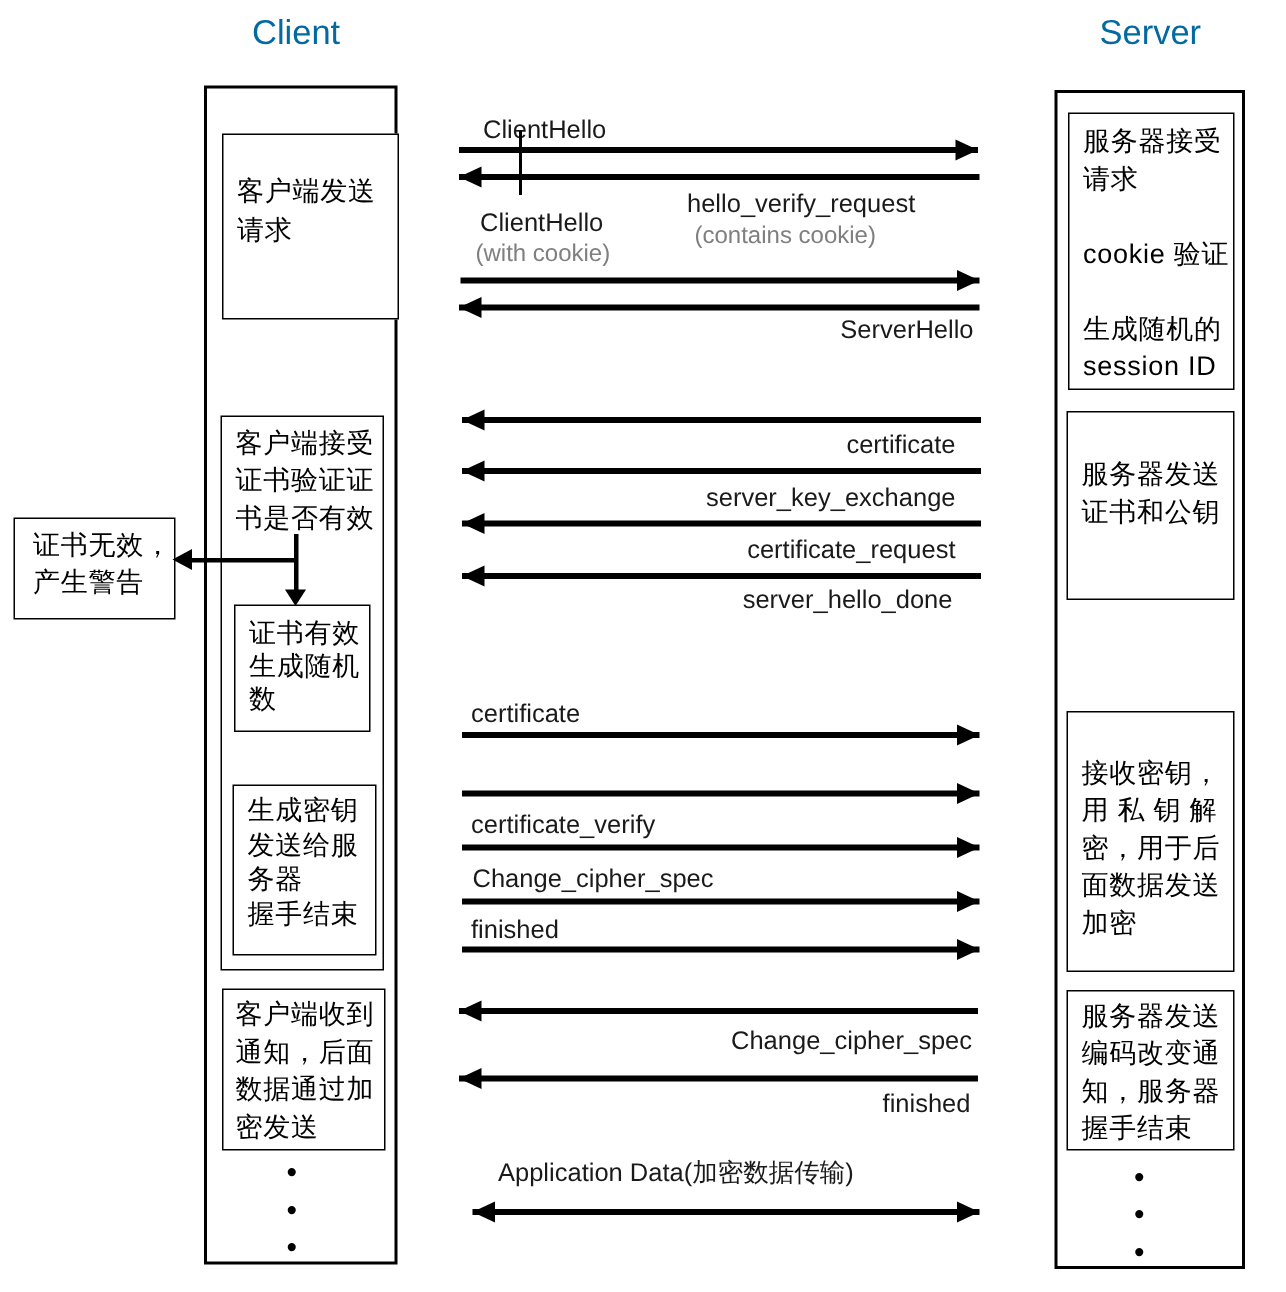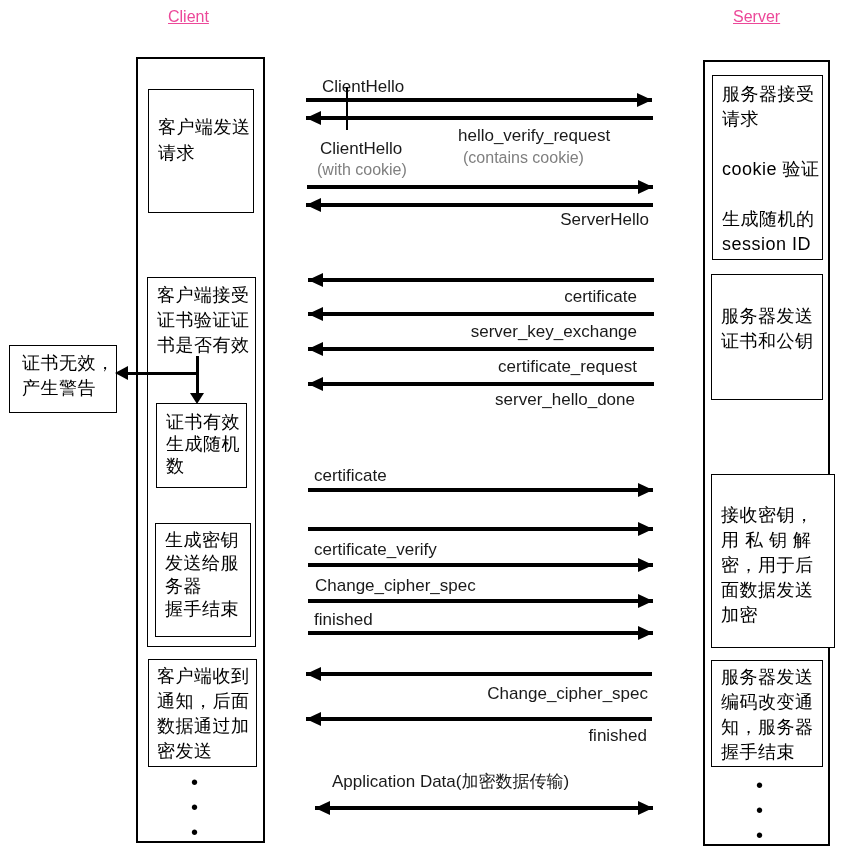--- a/index.html
+++ b/index.html
@@ -1,18 +1,18 @@
 <!DOCTYPE html>
 <html><head>
 <meta charset="utf-8">
 <style>
   html,body{margin:0;padding:0;background:#fff;}
   .canvas{position:relative;width:857px;height:861px;background:#fff;overflow:hidden;
           font-family:"Liberation Sans","DejaVu Sans",sans-serif;color:#000;}
-  .title{position:absolute;font-size:16px;color:#ec4899;text-decoration:underline;}
+  .title{position:absolute;font-size:23px;color:#0369a1;}
   .box{position:absolute;box-sizing:border-box;background:#fff;border:1.5px solid #000;}
   .outer{border-width:2px;background:transparent;}
   .cn{font-size:18px;letter-spacing:.5px;}
   .box .line{display:block;white-space:pre;}
   .box .line:empty::before{content:"\00a0";}
   .lbl{position:absolute;font-size:17px;color:#1a1a1a;white-space:pre;}
   .muted{color:#7f7f7f;font-size:16px;}
   .arrow{position:absolute;height:4px;background:#000;}
   .arrow.right::after{content:"";position:absolute;right:0;top:-5px;width:0;height:0;
       border-left:15px solid #000;border-top:7px solid transparent;border-bottom:7px solid transparent;}
@@ -33,21 +33,21 @@
 <body>
 
 <div class="canvas">
 
   <div class="title" style="left:168px;top:8px">Client</div>
   <div class="title" style="left:733px;top:8px">Server</div>
 
   <div class="box outer" style="left:136px;top:57px;width:129px;height:786px"></div>
   <div class="box outer" style="left:703px;top:60px;width:127px;height:786px"></div>
 
-  <div class="box cn" style="left:148px;top:89px;width:106px;height:124px;padding:24px 0 0 9px;line-height:26px">
+  <div class="box cn" style="left:148px;top:89px;width:118px;height:124px;padding:24px 0 0 9px;line-height:26px">
     <span class="line">客户端发送</span>
     <span class="line">请求</span>
   </div>
 
   <div class="box cn" style="left:147px;top:277px;width:109px;height:370px;padding:5px 0 0 9px;line-height:25px">
     <span class="line">客户端接受</span>
     <span class="line">证书验证证</span>
     <span class="line">书是否有效</span>
   </div>
 
@@ -92,21 +92,21 @@
     <span class="line"></span>
     <span class="line">生成随机的</span>
     <span class="line">session ID</span>
   </div>
 
   <div class="box cn" style="left:711px;top:274px;width:112px;height:126px;padding:29px 0 0 9px;line-height:25px">
     <span class="line">服务器发送</span>
     <span class="line">证书和公钥</span>
   </div>
 
-  <div class="box cn" style="left:711px;top:474px;width:124px;height:174px;padding:28px 0 0 9px;line-height:25px">
+  <div class="box cn" style="left:711px;top:474px;width:112px;height:174px;padding:28px 0 0 9px;line-height:25px">
     <span class="line">接收密钥，</span>
     <span class="line">用 私 钥 解</span>
     <span class="line">密，用于后</span>
     <span class="line">面数据发送</span>
     <span class="line">加密</span>
   </div>
 
   <div class="box cn" style="left:711px;top:660px;width:112px;height:107px;padding:4px 0 0 9px;line-height:25px">
     <span class="line">服务器发送</span>
     <span class="line">编码改变通</span>

